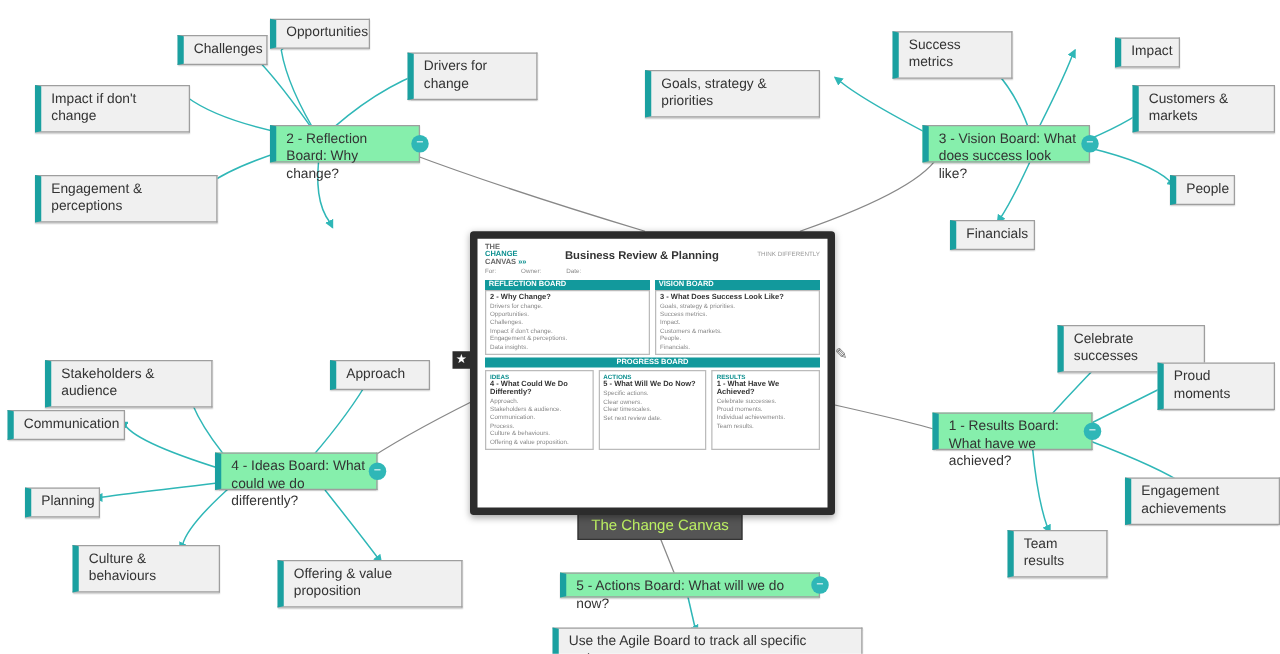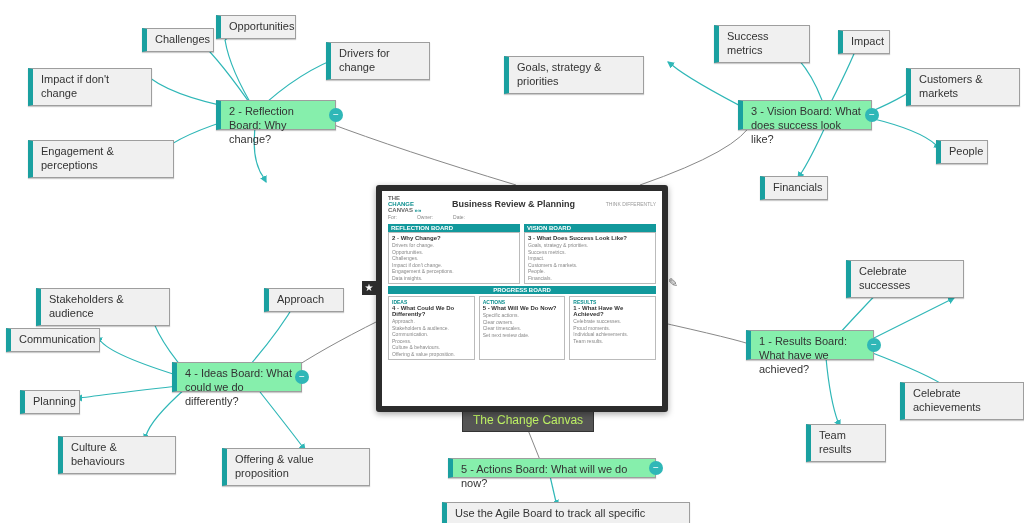--- a/index.html
+++ b/index.html
@@ -122,24 +122,24 @@
       <span>Impact if don't change</span>
     </div>
 
 <div class="node branch" style="left:738px;top:100px;width:134px;height:30px">
       <span>3 - Vision Board: What does success look like?</span>
       <span class="coll">−</span>
     </div>
 <div class="node leaf" style="left:714px;top:25px;width:96px">
       <span>Success metrics</span>
     </div>
-<div class="node leaf" style="left:838px;top:30px;width:52px">
+<div class="node leaf" style="left:892px;top:30px;width:52px">
       <span>Impact</span>
     </div>
-<div class="node leaf" style="left:504px;top:56px;width:140px">
+<div class="node leaf" style="left:516px;top:56px;width:140px">
       <span>Goals, strategy &amp; priorities</span>
     </div>
 <div class="node leaf" style="left:906px;top:68px;width:114px">
       <span>Customers &amp; markets</span>
     </div>
 <div class="node leaf" style="left:936px;top:140px;width:52px">
       <span>People</span>
     </div>
 <div class="node leaf" style="left:760px;top:176px;width:68px">
       <span>Financials</span>
@@ -168,22 +168,25 @@
       <span>Offering &amp; value proposition</span>
     </div>
 
 <div class="node branch" style="left:746px;top:330px;width:128px;height:30px">
       <span>1 - Results Board: What have we achieved?</span>
       <span class="coll">−</span>
     </div>
 <div class="node leaf" style="left:846px;top:260px;width:118px">
       <span>Celebrate successes</span>
     </div>
+<div class="node leaf" style="left:926px;top:290px;width:94px">
+      <span>Proud moments</span>
+    </div>
 <div class="node leaf" style="left:900px;top:382px;width:124px">
-      <span>Celebrate achievements</span>
+      <span>Engagement achievements</span>
     </div>
 <div class="node leaf" style="left:806px;top:424px;width:80px">
       <span>Team results</span>
     </div>
 
 <div class="node branch" style="left:448px;top:458px;width:208px;height:20px">
       <span>5 - Actions Board: What will we do now?</span>
       <span class="coll">−</span>
     </div>
 <div class="node leaf" style="left:442px;top:502px;width:248px">

